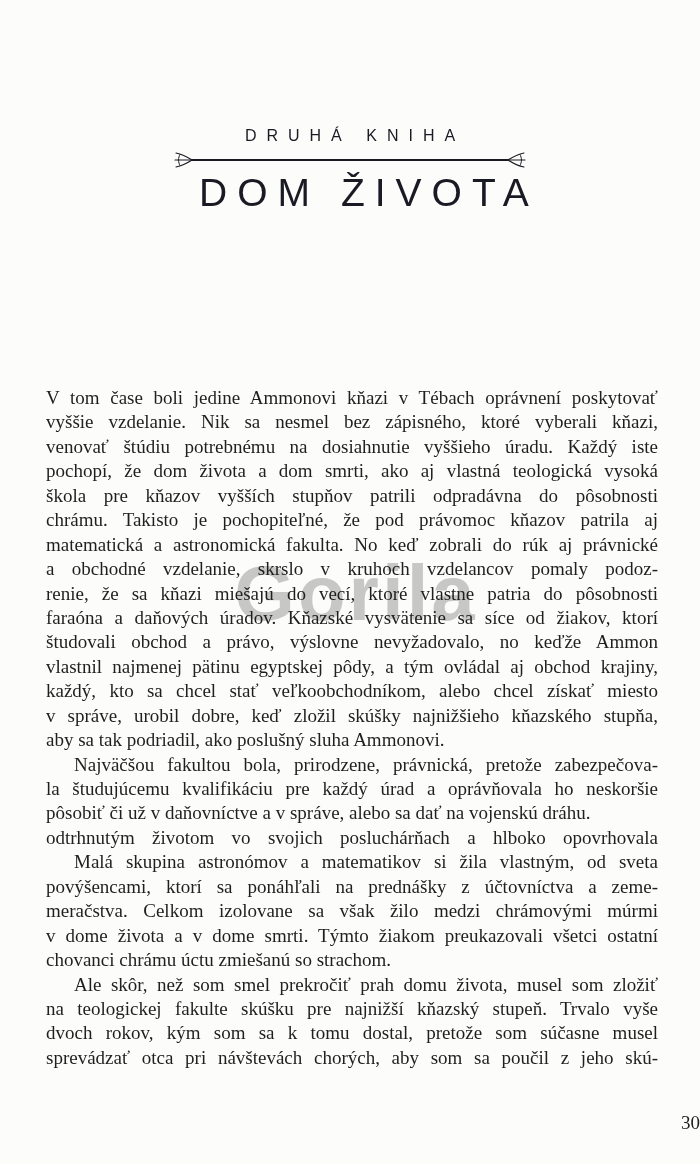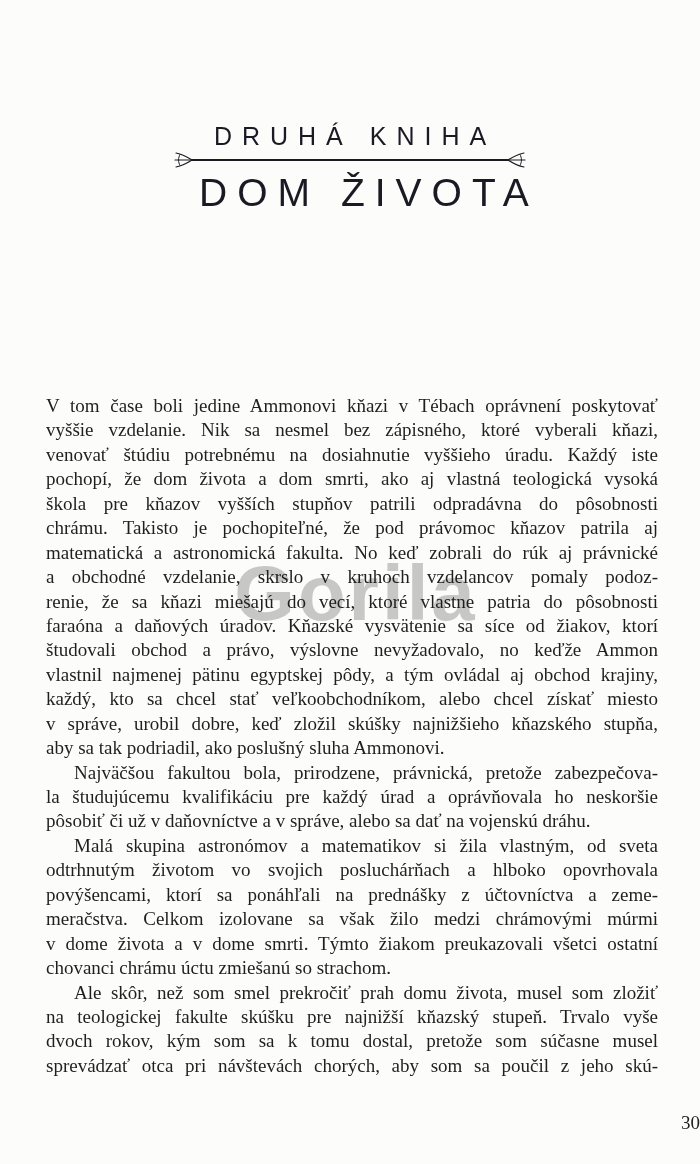--- a/index.html
+++ b/index.html
@@ -16,21 +16,21 @@
   .chapter-header {
     position: absolute;
     top: 122px;
     left: 0;
     width: 100%;
     text-align: center;
     color: #1a1a24;
     font-family: "Liberation Sans", sans-serif;
   }
   .book-part-title {
-    font-size: 25px;
+    font-size: 16px;
     letter-spacing: 10px;
     text-indent: 10px;
     font-weight: 400;
     line-height: 28px;
   }
   .divider {
     display: block;
     margin: 1px auto 0 auto;
   }
   .chapter-title {
@@ -54,21 +54,21 @@
     font-size: 78px;
     letter-spacing: 3px;
     color: #8f8f8f;
     opacity: 0.48;
     z-index: 0;
     user-select: none;
   }
   
   .body-text {
     position: absolute;
-    top: 394px;
+    top: 386px;
     left: 46px;
     width: 612px;
     z-index: 1;
     font-size: 19px;
   }
   .text-line {
     height: 24.45px;
     line-height: 24.45px;
     overflow: hidden;
     text-align: justify;
@@ -133,22 +133,22 @@
       <div class="text-line">renie, že sa kňazi miešajú do vecí, ktoré vlastne patria do pôsobnosti</div>
       <div class="text-line">faraóna a daňových úradov. Kňazské vysvätenie sa síce od žiakov, ktorí</div>
       <div class="text-line">študovali obchod a právo, výslovne nevyžadovalo, no keďže Ammon</div>
       <div class="text-line">vlastnil najmenej pätinu egyptskej pôdy, a tým ovládal aj obchod krajiny,</div>
       <div class="text-line">každý, kto sa chcel stať veľkoobchodníkom, alebo chcel získať miesto</div>
       <div class="text-line">v správe, urobil dobre, keď zložil skúšky najnižšieho kňazského stupňa,</div>
       <div class="text-line para-end">aby sa tak podriadil, ako poslušný sluha Ammonovi.</div>
       <div class="text-line indent">Najväčšou fakultou bola, prirodzene, právnická, pretože zabezpečova-</div>
       <div class="text-line">la študujúcemu kvalifikáciu pre každý úrad a oprávňovala ho neskoršie</div>
       <div class="text-line para-end">pôsobiť či už v daňovníctve a v správe, alebo sa dať na vojenskú dráhu.</div>
+      <div class="text-line">odtrhnutým životom vo svojich posluchárňach a hlboko opovrhovala</div>
       <div class="text-line indent">Malá skupina astronómov a matematikov si žila vlastným, od sveta</div>
-      <div class="text-line">odtrhnutým životom vo svojich posluchárňach a hlboko opovrhovala</div>
       <div class="text-line">povýšencami, ktorí sa ponáhľali na prednášky z účtovníctva a zeme-</div>
       <div class="text-line">meračstva. Celkom izolovane sa však žilo medzi chrámovými múrmi</div>
       <div class="text-line">v dome života a v dome smrti. Týmto žiakom preukazovali všetci ostatní</div>
       <div class="text-line para-end">chovanci chrámu úctu zmiešanú so strachom.</div>
       <div class="text-line indent">Ale skôr, než som smel prekročiť prah domu života, musel som zložiť</div>
       <div class="text-line">na teologickej fakulte skúšku pre najnižší kňazský stupeň. Trvalo vyše</div>
       <div class="text-line">dvoch rokov, kým som sa k tomu dostal, pretože som súčasne musel</div>
       <div class="text-line">sprevádzať otca pri návštevách chorých, aby som sa poučil z jeho skú-</div>
     </main>
 

